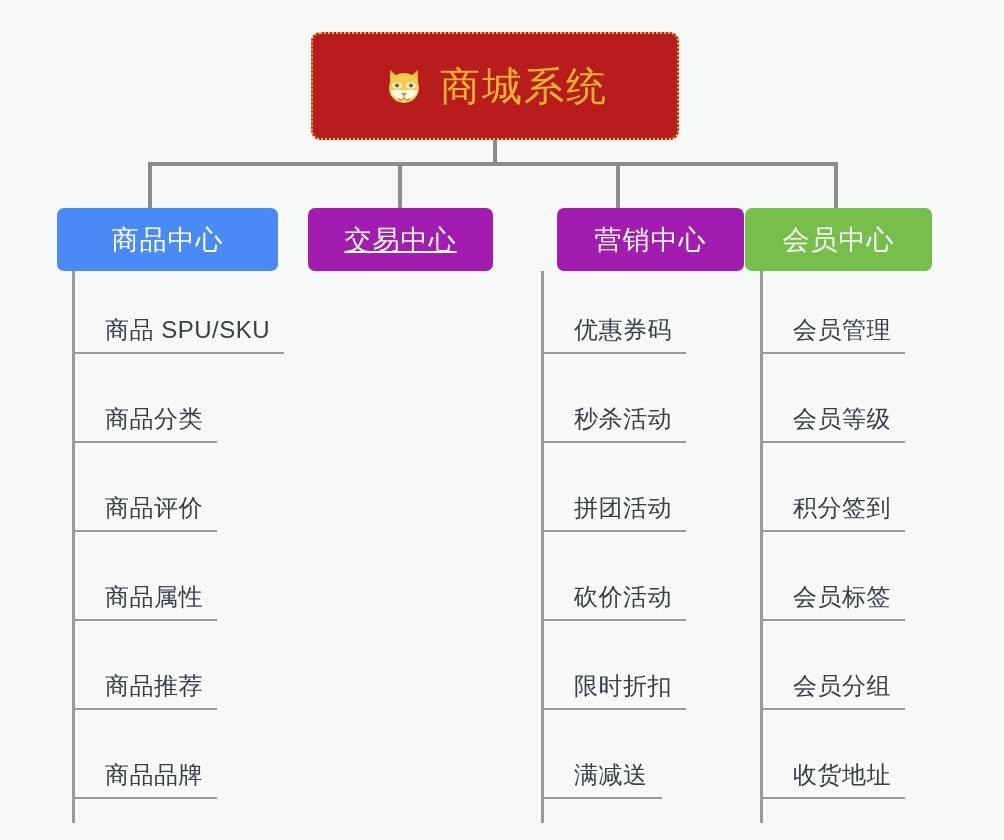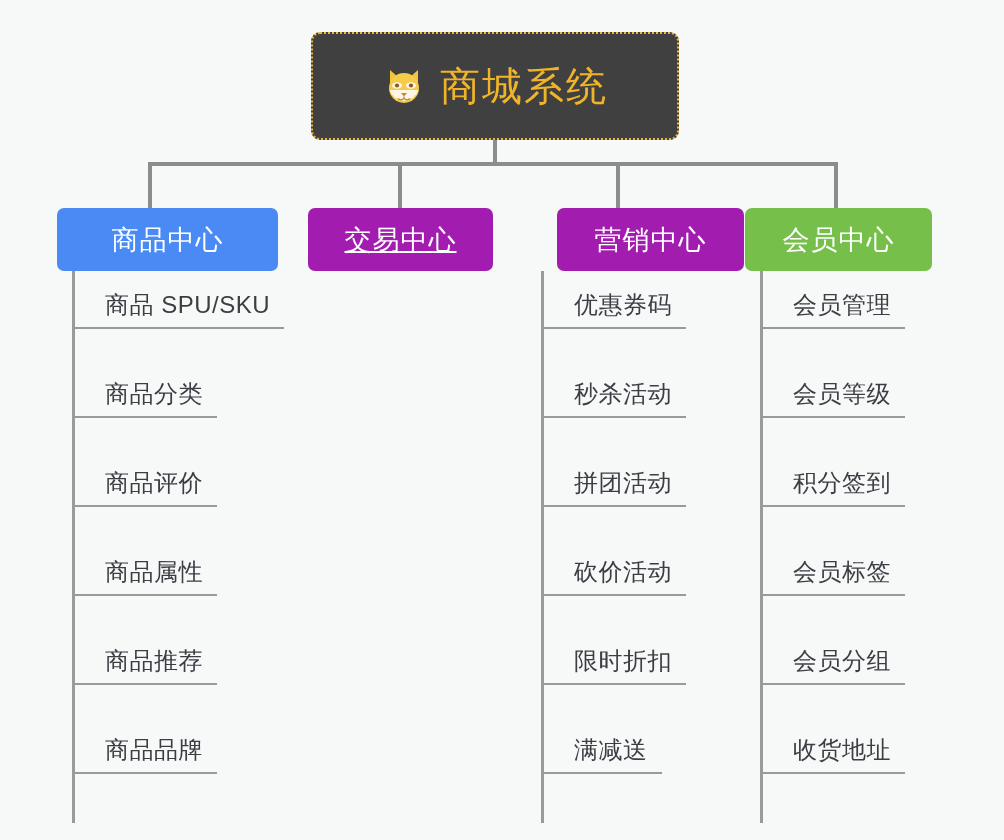--- a/index.html
+++ b/index.html
@@ -21,21 +21,21 @@
   }
 
   
   .root-node {
     position: absolute;
     left: 311px;
     top: 32px;
     width: 368px;
     height: 108px;
     box-sizing: border-box;
-    background: #404040;
+    background: #b91c1c;
     border: 2px dotted #e9b63f;
     border-radius: 9px;
     display: flex;
     align-items: center;
     justify-content: center;
     gap: 14px;
   }
   .root-emoji {
     font-size: 42px;
     line-height: 1;
@@ -108,21 +108,21 @@
     position: relative;
     margin-left: 15px;
     padding-left: 0;
     border-left: 3px solid #9a9a9a;
     padding-top: 18px;
   }
   .leaf-item {
     height: 89px;
     box-sizing: border-box;
     display: flex;
-    align-items: flex-start;
+    align-items: center;
   }
   .leaf-underline {
     display: inline-block;
     border-bottom: 2px solid #9a9a9a;
     padding: 0 14px 6px 30px;
     font-size: 24px;
     color: #3b3f44;
     white-space: nowrap;
     letter-spacing: 0.5px;
   }

